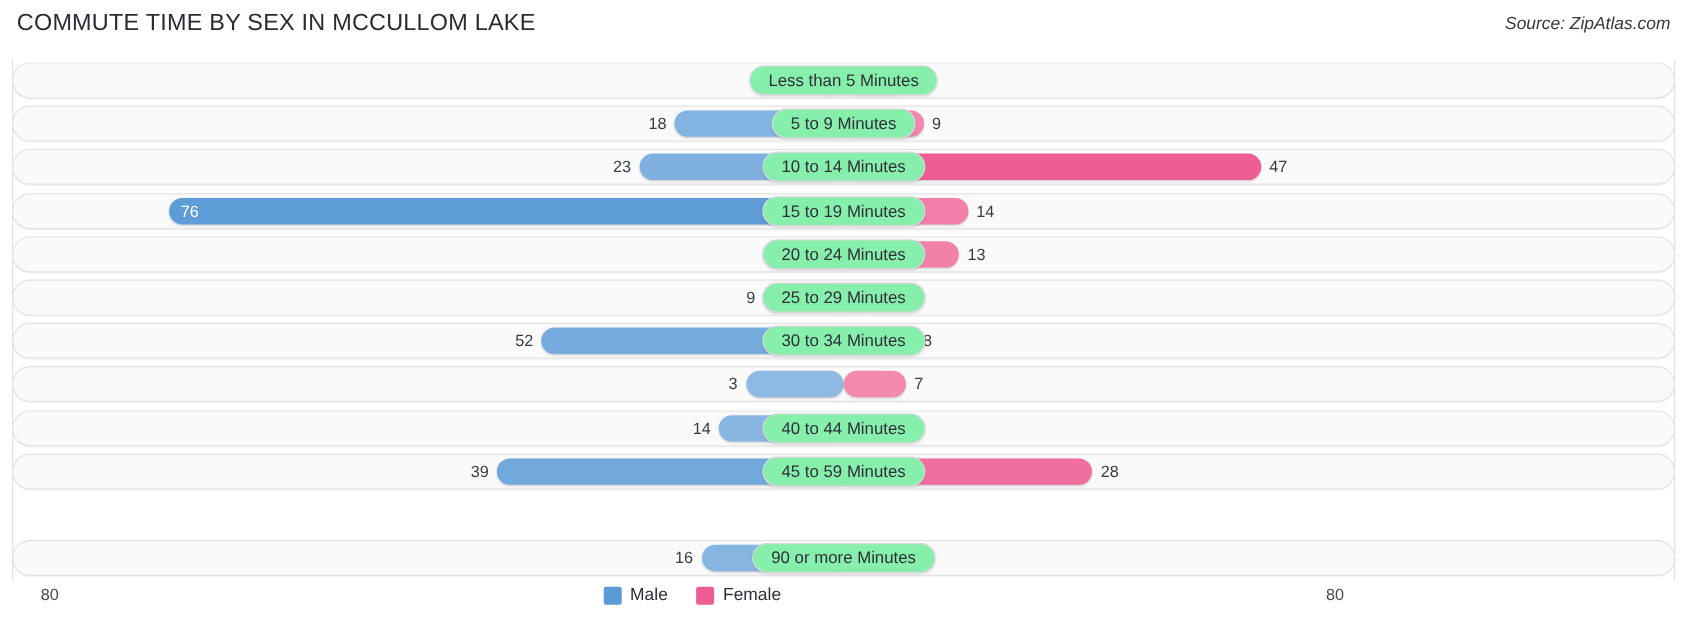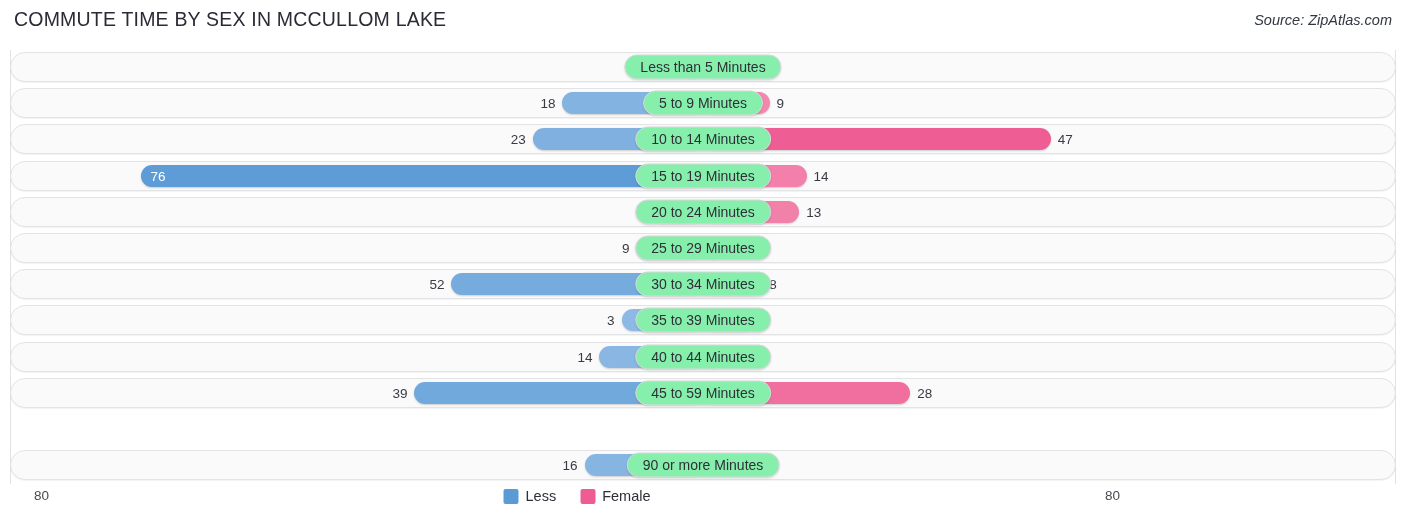--- a/index.html
+++ b/index.html
@@ -170,21 +170,20 @@
         </div>
         <div class="cat-pill">30 to 34 Minutes</div>
       </div>
       <div class="row" style="top: 255.4px;">
         <div class="bar male" style="width: 81.4px; background: rgb(141, 185, 228);">
           <span class="val male">3</span>
         </div>
         <div class="bar female" style="width: 51.8px; background: rgb(243, 139, 177);">
           <span class="val female">7</span>
         </div>
-        <div class="cat-pill">35 to 39 Minutes</div>
       </div>
       <div class="row" style="top: 291.6px;">
         <div class="bar male" style="width: 103.6px; background: rgb(137, 182, 227);">
           <span class="val male">14</span>
         </div>
         <div class="bar female" style="width: 22.2px; background: rgb(244, 148, 182);">
           <span class="val female">3</span>
         </div>
         <div class="cat-pill">40 to 44 Minutes</div>
       </div>
@@ -207,21 +206,21 @@
         <div class="cat-pill">90 or more Minutes</div>
       </div>
     </div>
 
   <div id="footer">
     <div class="axis-end" id="axis-left">80</div>
     <div class="axis-end" id="axis-right">80</div>
     <div id="legend">
       <div class="legend-item">
         <span class="legend-swatch" id="sw-male" style="background: rgb(91, 155, 213);"></span>
-        <span class="legend-label">Less</span>
+        <span class="legend-label">Male</span>
       </div>
       <div class="legend-item">
         <span class="legend-swatch" id="sw-female" style="background: rgb(238, 92, 147);"></span>
         <span class="legend-label">Female</span>
       </div>
     </div>
   </div>
 </div>
 
 </body></html>

